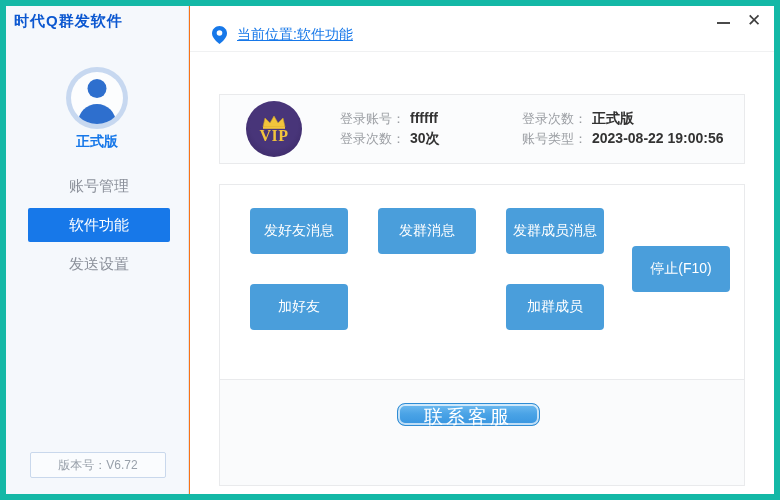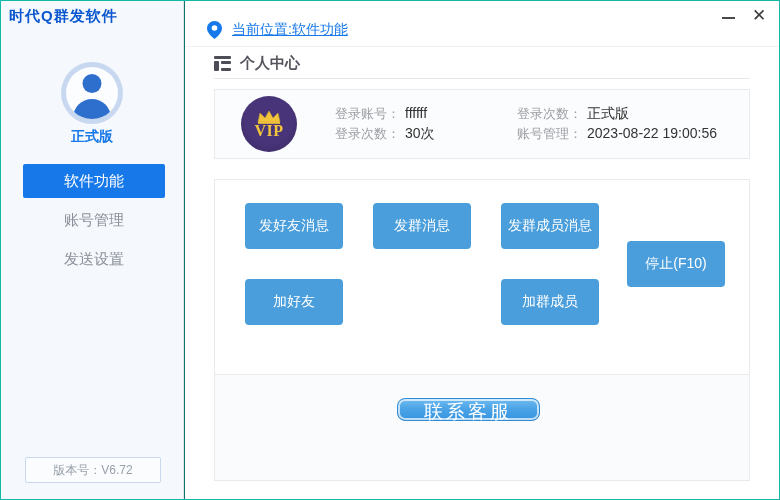--- a/index.html
+++ b/index.html
@@ -3,21 +3,21 @@
 <meta charset="utf-8">
 <style>
   * { margin:0; padding:0; box-sizing:border-box; }
   html,body { width:100%; height:100%; }
   body {
     font-family:"Liberation Sans","DejaVu Sans",sans-serif;
     background:#ffffff;
   }
   .window {
     position:relative; width:780px; height:500px;
-    background:#0f766e; border:1px solid #14b8a6;
+    background:#f97316; border:6px solid #14b8a6;
     overflow:hidden;
   }
   
   .sidebar {
     position:absolute; left:0; top:0; bottom:0; width:183px;
     background:#f5f8fc; border-right:1px solid #dde3ec;
   }
   .app-title {
     position:absolute; left:8px; top:6px;
     font-size:15px; font-weight:bold; color:var(--title-blue,#0b57d0);
@@ -97,21 +97,21 @@
     font-family:"Liberation Serif","DejaVu Serif",serif;
     font-weight:bold; font-size:16px; color:var(--vip-gold,#f2c43c);
     line-height:14px; letter-spacing:0.5px;
   }
   .info-grid {
     display:grid; grid-template-columns:182px auto;
     row-gap:2px; margin-left:38px;
   }
   .info-cell { display:flex; align-items:baseline; white-space:nowrap; }
   .info-label { color:#9b9ea3; font-size:13px; margin-right:5px; }
-  .info-value { color:#333333; font-size:14px; font-weight:normal; }
+  .info-value { color:#333333; font-size:14px; font-weight:bold; }
   .btn-panel {
     position:absolute; left:29px; right:29px; top:178px; height:212px;
     background:#ffffff; border:1px solid #e9eaec;
   }
   .action-btn {
     position:absolute; width:98px; height:46px;
     background:var(--button-blue,#4a9edb); color:#ffffff;
     border:none; border-radius:4px; font-size:14px; cursor:pointer;
     font-family:inherit;
   }
@@ -145,22 +145,22 @@
     <div class="avatar-ring">
       <div class="avatar-inner">
         <div class="avatar-head"></div>
         <div class="avatar-body"></div>
       </div>
     </div>
 
     <div class="edition">正式版</div>
 
     <div class="menu">
+      <div class="menu-item">账号管理</div>
       <div class="menu-item active">软件功能</div>
-      <div class="menu-item">账号管理</div>
       <div class="menu-item">发送设置</div>
     </div>
 
     <div class="version-box">版本号：V6.72</div>
   </div>
 
   <div class="main">
 
     <div class="btn-min">
         <i></i>
@@ -170,31 +170,20 @@
     <div class="topbar">
       <span>
         <svg width="15" height="18" viewBox="0 0 15 18">
           <path d="M7.5 0C3.4 0 0 3.4 0 7.5c0 5.2 7.5 10.5 7.5 10.5S15 12.7 15 7.5C15 3.4 11.6 0 7.5 0z" fill="#1778e9"></path>
           <circle cx="7.5" cy="7" r="2.8" fill="#ffffff"></circle>
         </svg>
       </span>
       <span class="topbar-label">当前位置:软件功能</span>
     </div>
 
-    <div class="section-head">
-      <span>
-        <svg width="17" height="15" viewBox="0 0 17 15" fill="#4d4d56">
-          <rect x="0" y="0" width="17" height="3" rx="1"></rect>
-          <rect x="0" y="5" width="5" height="10" rx="1"></rect>
-          <rect x="7" y="5" width="10" height="3" rx="1"></rect>
-          <rect x="7" y="12" width="10" height="3" rx="1"></rect>
-        </svg>
-      </span>
-      <span>个人中心</span>
-    </div>
 
     <div class="info-panel">
       <div class="vip-badge">
         <span>
           <svg width="28" height="14" viewBox="0 0 28 14">
             <path d="M3 12 L5 3 L10 8 L14 1 L18 8 L23 3 L25 12 Z" fill="#f2c43c" stroke="#caa22a" stroke-width="0.6"></path>
             <rect x="3" y="12" width="22" height="1.8" fill="#f2c43c"></rect>
           </svg>
         </span>
         <span class="vip-text">VIP</span>
@@ -206,21 +195,21 @@
         </div>
         <div class="info-cell">
           <span class="info-label">登录次数：</span>
           <span class="info-value">正式版</span>
         </div>
         <div class="info-cell">
           <span class="info-label">登录次数：</span>
           <span class="info-value">30次</span>
         </div>
         <div class="info-cell">
-          <span class="info-label">账号管理：</span>
+          <span class="info-label">账号类型：</span>
           <span class="info-value">2023-08-22 19:00:56</span>
         </div>
       </div>
     </div>
 
     <div class="btn-panel">
       <button class="action-btn r1 c1">发好友消息</button>
       <button class="action-btn r1 c2">发群消息</button>
       <button class="action-btn r1 c3">发群成员消息</button>
       <button class="action-btn stop">停止(F10)</button>

